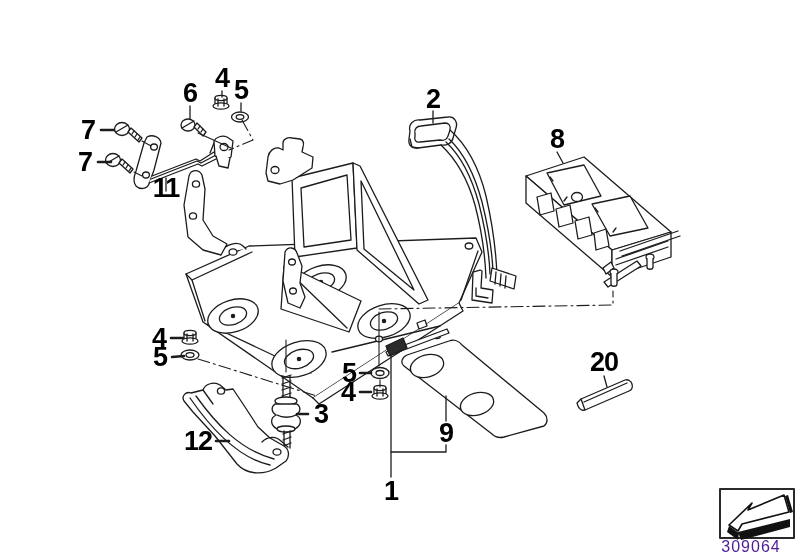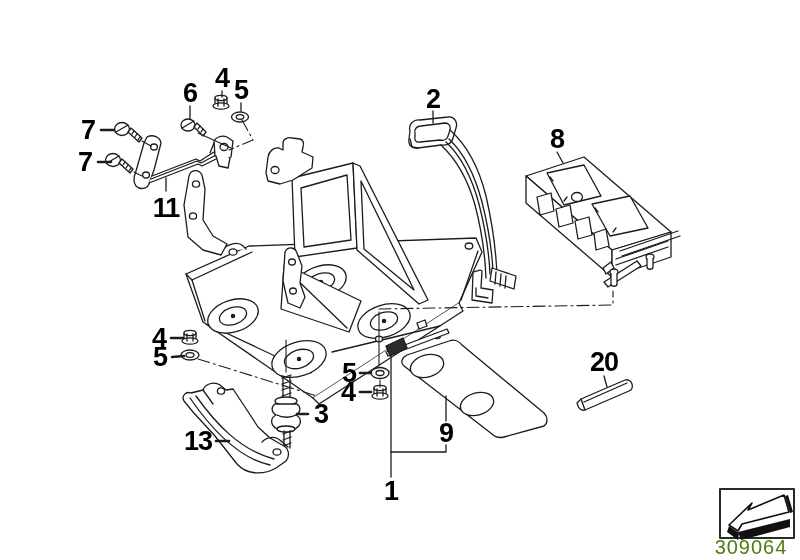--- a/index.html
+++ b/index.html
@@ -4,21 +4,21 @@
 <style>
   html,body{margin:0;padding:0;background:#e8e8e8;}
   .page{position:relative;width:800px;height:560px;background:#ffffff;overflow:hidden;
         font-family:"Liberation Sans", sans-serif;}
   .art-layer{position:absolute;left:0;top:0;}
   .labels-layer{position:absolute;left:0;top:0;width:100%;height:100%;}
   .callout{position:absolute;transform:translate(-50%,-50%);
            font-weight:700;font-size:27px;line-height:1;color:#000;
            letter-spacing:-1px;cursor:pointer;user-select:none;}
   .drawing-code{position:absolute;transform:translate(-50%,-50%);
-           font-size:20px;color:#4d7c0f;letter-spacing:1px;}
+           font-size:16px;color:#4c1d95;letter-spacing:1px;}
 </style>
 </head>
 <body>
 
 <div class="page">
 
 <svg class="art-layer" width="800" height="560" viewBox="0 0 800 560">
   <g stroke="#1c1c1c" stroke-width="1.3" fill="none" stroke-linejoin="round" stroke-linecap="round">
 
     <g>
@@ -258,29 +258,29 @@
         <path d="M785,496 L790,513 L793,512 L788,495 Z" fill="#111" stroke="none"></path>
         <path d="M729,525 L752,503 L748,510 L784,495 L789,512 L742,524 L738,531 Z" fill="#fff" stroke="#111" stroke-width="1.6"></path>
       </g>
     </g>
   </g>
 </svg>
 
 <div class="labels-layer" id="labels">
       <div class="callout" style="left: 88px; top: 130px;">7</div>
       <div class="callout" style="left: 85px; top: 162px;">7</div>
-      <div class="callout" style="left: 166px; top: 208px;">11</div>
+      <div class="callout" style="left: 166px; top: 188px;">11</div>
       <div class="callout" style="left: 190px; top: 93px;">6</div>
       <div class="callout" style="left: 222px; top: 78px;">4</div>
       <div class="callout" style="left: 241px; top: 90px;">5</div>
       <div class="callout" style="left: 433px; top: 99px;">2</div>
       <div class="callout" style="left: 557px; top: 139px;">8</div>
       <div class="callout" style="left: 159px; top: 338px;">4</div>
       <div class="callout" style="left: 160px; top: 357px;">5</div>
-      <div class="callout" style="left: 198px; top: 441px;">13</div>
+      <div class="callout" style="left: 198px; top: 441px;">12</div>
       <div class="callout" style="left: 321px; top: 414px;">3</div>
       <div class="callout" style="left: 349px; top: 373px;">5</div>
       <div class="callout" style="left: 348px; top: 392px;">4</div>
       <div class="callout" style="left: 446px; top: 433px;">9</div>
       <div class="callout" style="left: 391px; top: 491px;">1</div>
       <div class="callout" style="left: 604px; top: 362px;">20</div>
     </div>
 
 <div class="drawing-code" style="left:751px;top:547px">309064</div>
 

